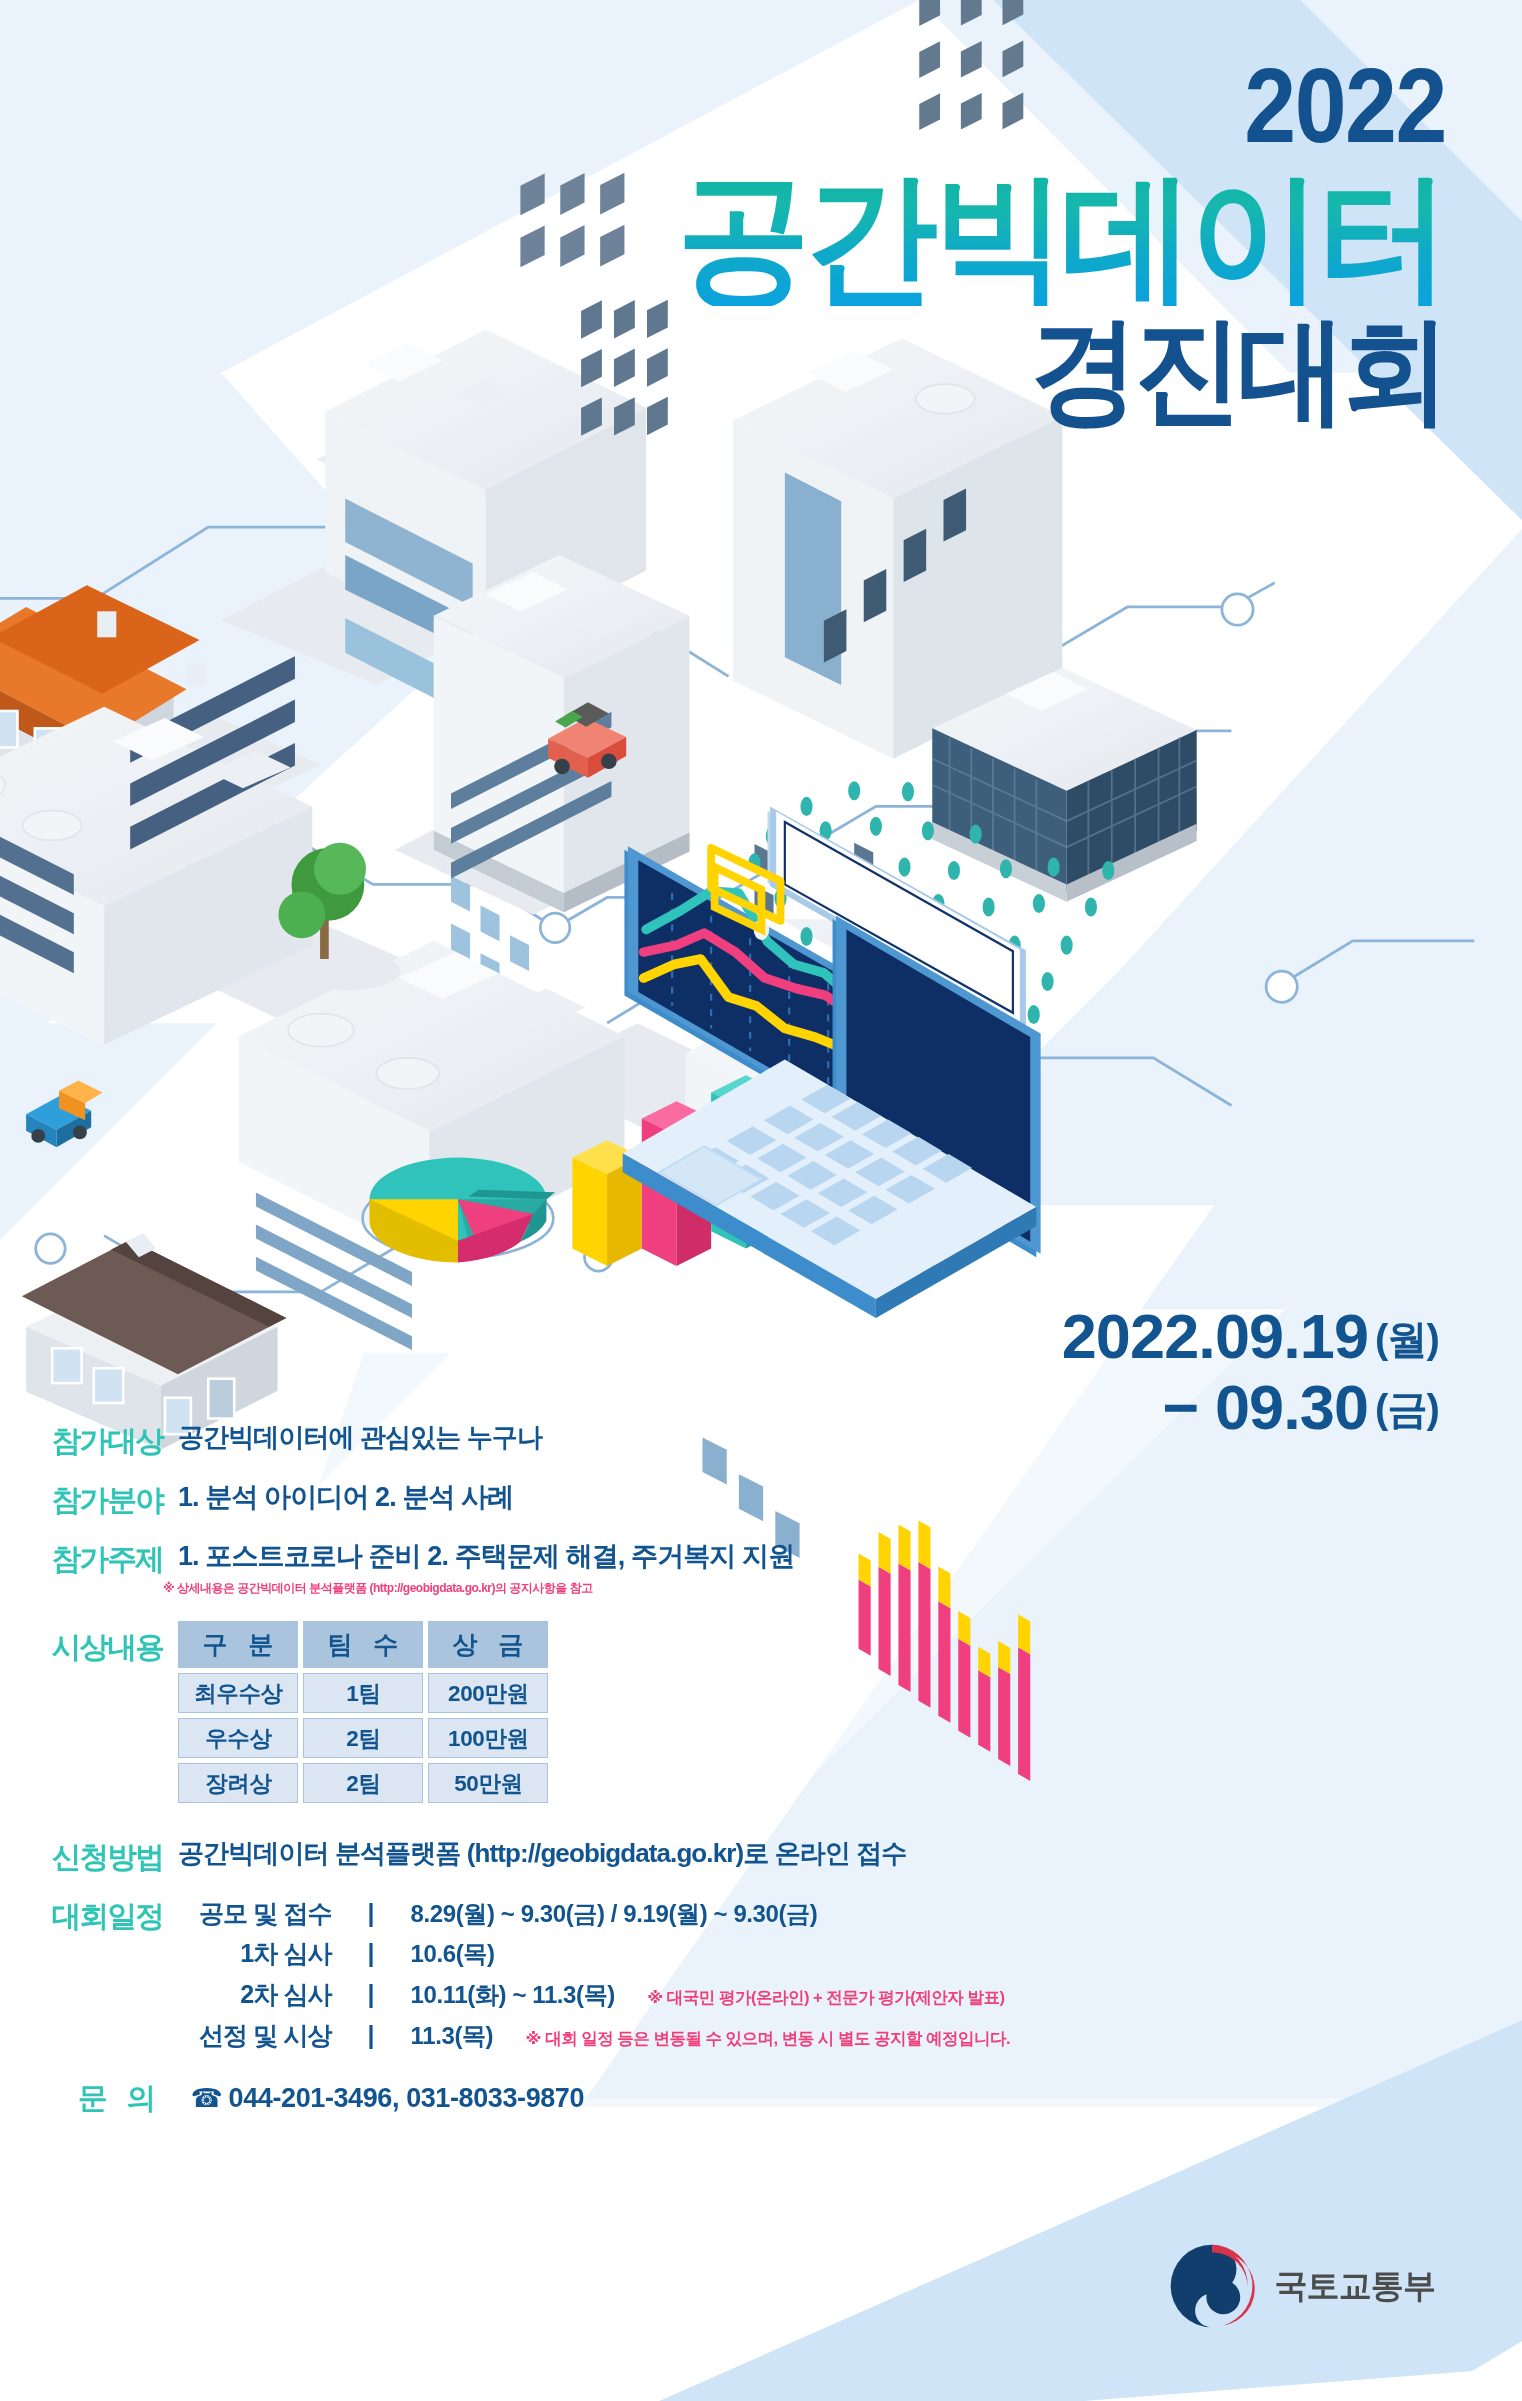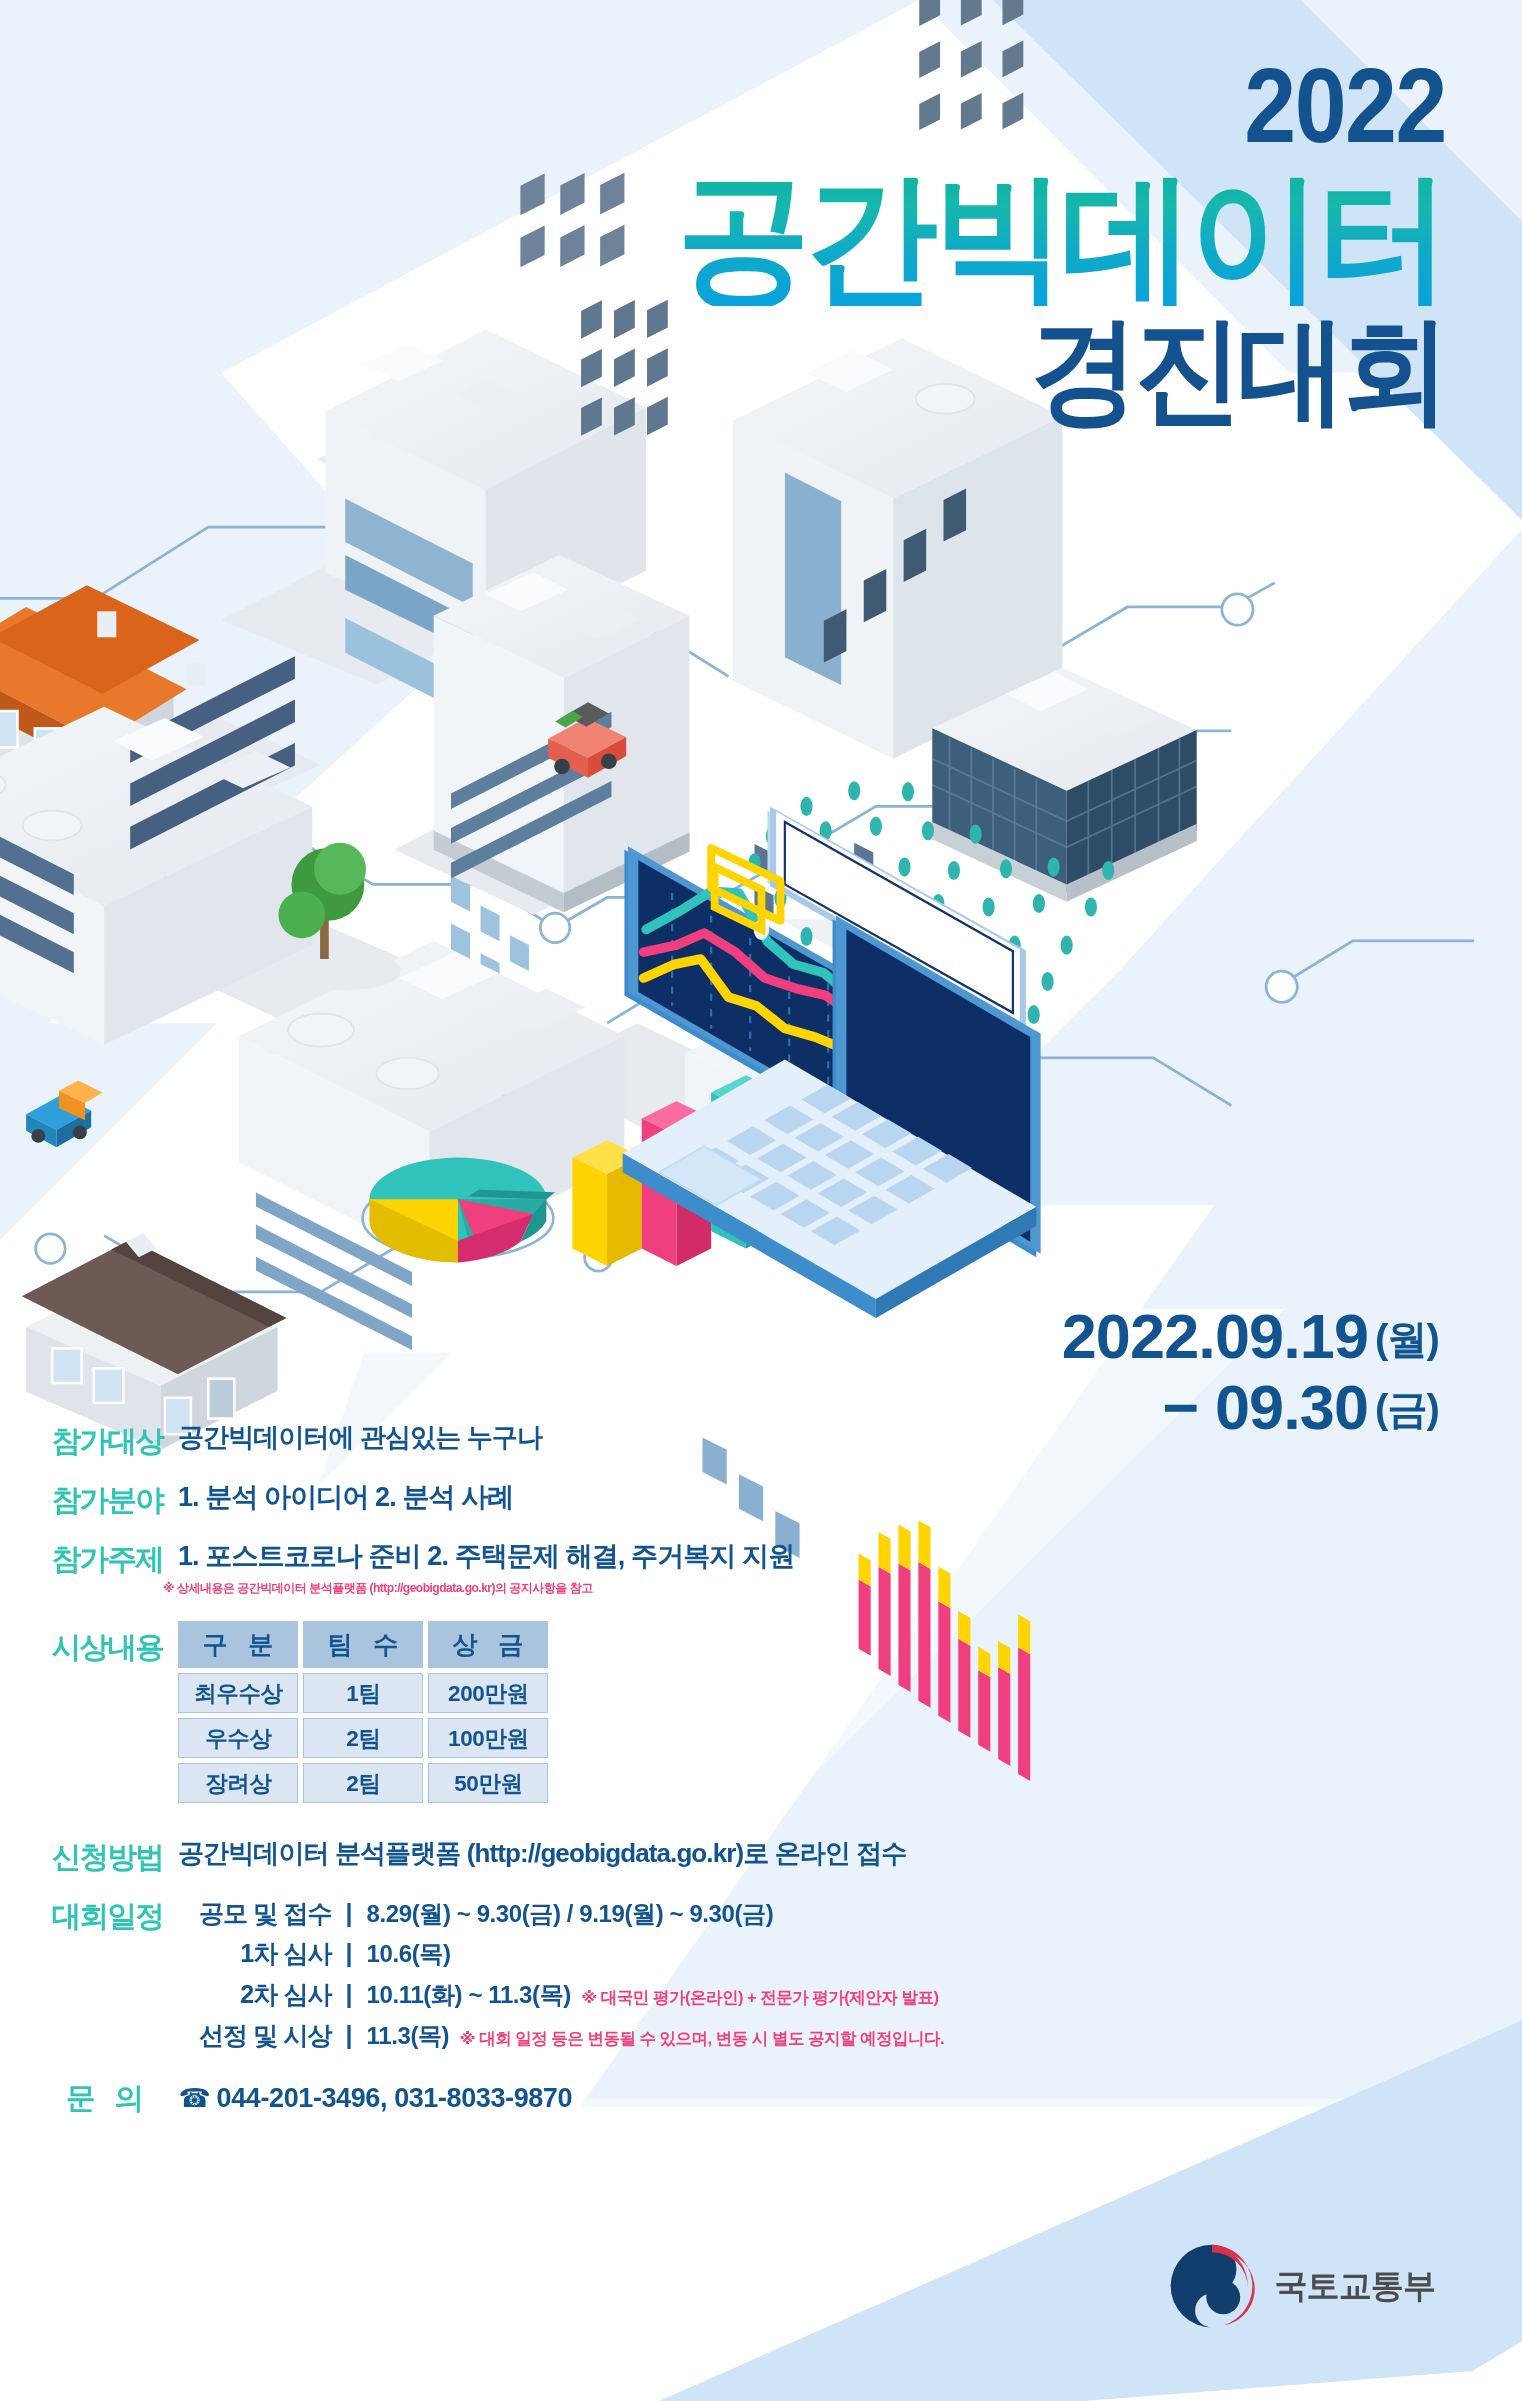--- a/index.html
+++ b/index.html
@@ -60,28 +60,28 @@
   .ptable{border-collapse:separate;border-spacing:5.2px 5.2px;margin-left:10.4px;}
   .ptable th,.ptable td{
     width:120px;height:40px;text-align:center;vertical-align:middle;
     color:#11548f;border:0.9px solid #a9c4de;box-sizing:border-box;
   }
   .ptable th{background:#aac4dd;font-size:25px;font-weight:900;letter-spacing:7px;padding-left:7px;height:47px;}
   .ptable td{background:#dbe6f2;font-size:22.5px;font-weight:700;letter-spacing:-0.4px;}
 
   
   .sched{margin-left:15.6px;}
-  .sline{display:flex;align-items:baseline;margin-bottom:7.8px;white-space:nowrap;}
+  .sline{display:flex;align-items:baseline;margin-bottom:7.8px;white-space:nowrap;gap:22px;}
   .sname{width:153px;flex:0 0 153px;text-align:right;color:#11548f;font-size:25px;font-weight:900;letter-spacing:-0.9px;}
   .sbar{color:#11548f;font-weight:900;font-size:25px;margin:0 14px;}
   .sval{color:#11548f;font-size:24px;font-weight:700;letter-spacing:-0.4px;}
   .snote{color:#f0407a;font-size:16.5px;font-weight:700;margin-left:10.4px;letter-spacing:-0.5px;}
 
   
-  .contact-row{display:flex;align-items:center;margin-top:11px;}
+  .contact-row{display:flex;align-items:center;margin-top:11px;padding-left:12px;}
   .contact-lbl{width:163px;flex:0 0 163px;text-align:right;padding-left:61px;box-sizing:border-box;
     color:#2ec4b6;font-size:29.5px;font-weight:900;letter-spacing:19px;}
   .contact-val{margin-left:15.6px;color:#11548f;font-size:27px;font-weight:700;letter-spacing:-0.4px;}
   .tel-glyph{font-size:26px;margin-right:6px;}
 
   
   .logo{position:absolute;right:87px;bottom:68px;display:flex;align-items:center;z-index:7;}
   .logo-name{font-size:33px;color:#4c4c4c;font-weight:700;letter-spacing:-0.9px;margin-left:15.6px;}
 
   

